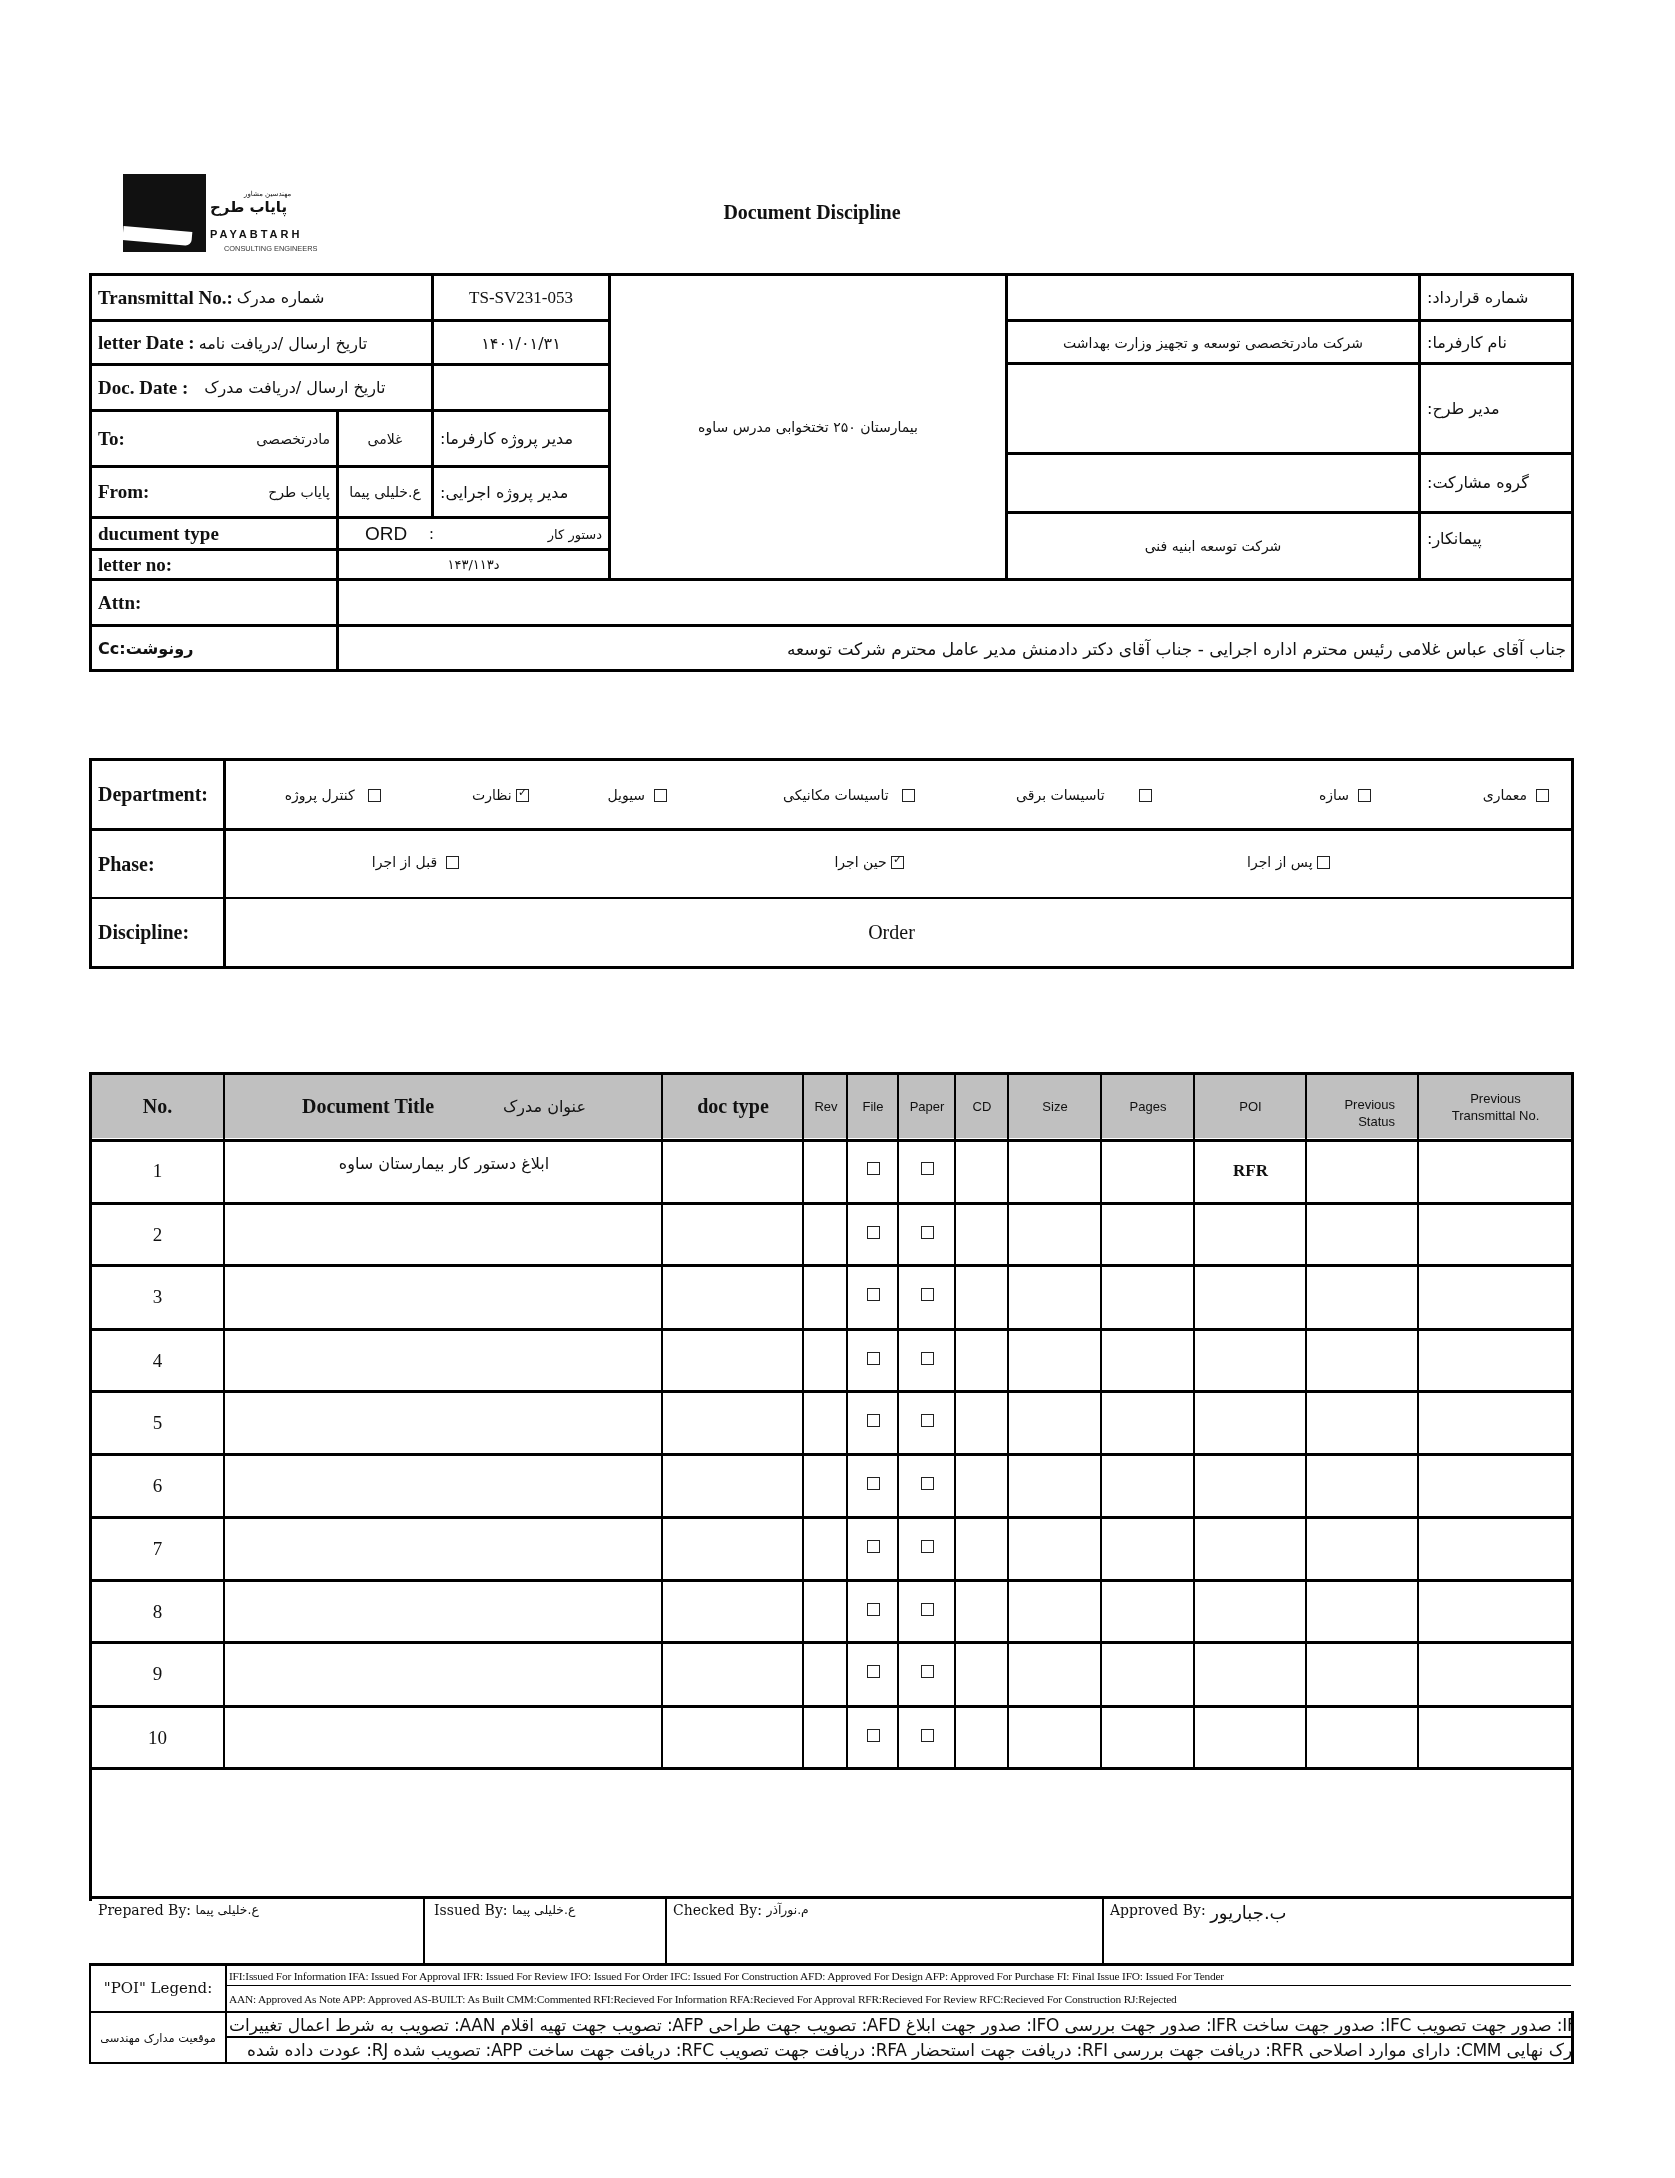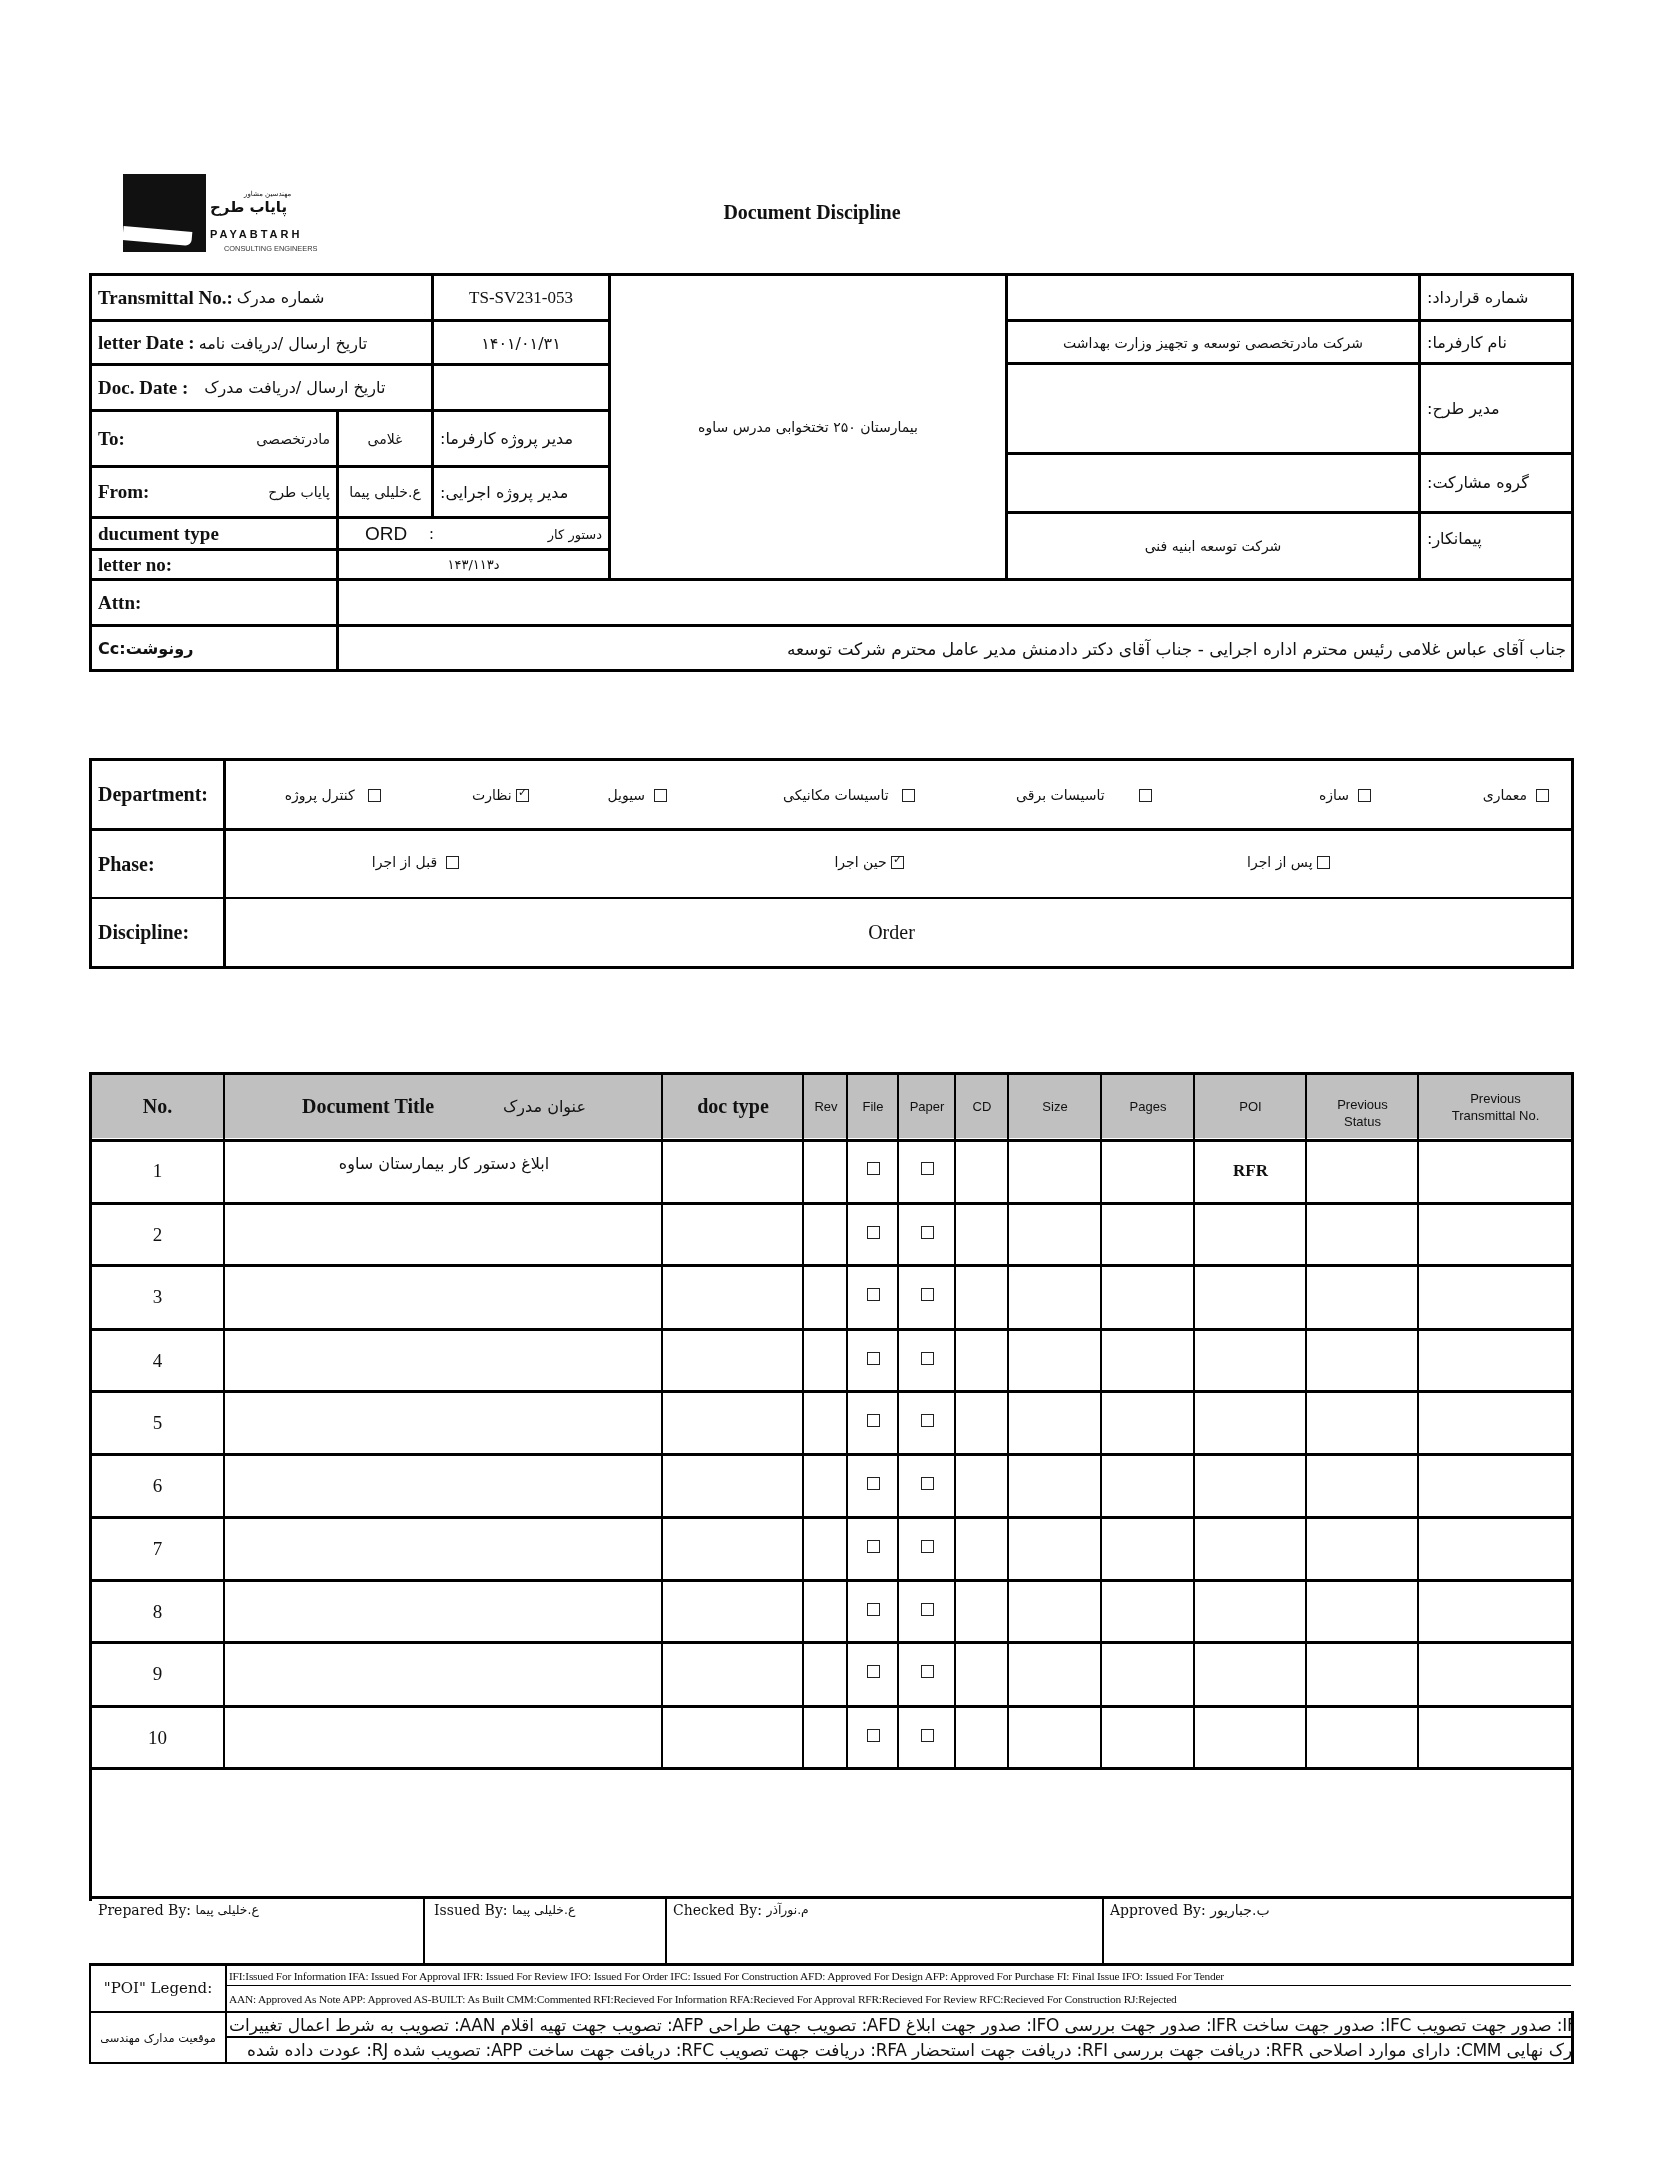--- a/index.html
+++ b/index.html
@@ -208,21 +208,21 @@
     <span class="fa-md">عنوان مدرک</span>
   </div>
   <div class="cell center" style="left:664px;top:1075px;width:138px;height:63px;font-size:20px;font-weight:bold;">doc type</div>
   <div class="cell center th-sm" style="left:805px;top:1075px;width:42px;height:63px;padding:0;">Rev</div>
   <div class="cell center th-sm" style="left:849px;top:1075px;width:48px;height:63px;padding:0;">File</div>
   <div class="cell center th-sm" style="left:900px;top:1075px;width:54px;height:63px;padding:0;">Paper</div>
   <div class="cell center th-sm" style="left:957px;top:1075px;width:50px;height:63px;padding:12px;">CD</div>
   <div class="cell center th-sm" style="left:1010px;top:1075px;width:90px;height:63px;">Size</div>
   <div class="cell center th-sm" style="left:1103px;top:1075px;width:90px;height:63px;">Pages</div>
   <div class="cell center th-sm" style="left:1196px;top:1075px;width:109px;height:63px;">POI</div>
-  <div class="cell center th-sm" style="left:1308px;top:1075px;width:109px;height:75px;white-space:normal;width:109px;padding:0 22px;">Previous Status</div>
+  <div class="cell center th-sm" style="left:1308px;top:1075px;width:109px;height:75px;white-space:normal;width:109px;padding:0 22px;text-align:right;">Previous Status</div>
   <div class="cell center th-sm" style="left:1420px;top:1075px;width:151px;height:63px;white-space:normal;padding:0 22px;">Previous Transmittal No.</div>
 </div>
 
 <div id="doc-table-body">
     <div>
       <div class="cell center" style="left: 92px; top: 1141px; width: 131px; height: 60px; font-size: 19px;">1</div>
       <div class="cell center fa-md" style="left: 226px; top: 1141px; width: 436px; height: 60px; direction: rtl; margin-top: -8px;">ابلاغ دستور کار بیمارستان ساوه</div>
       <div class="cell center" style="left: 664px; top: 1141px; width: 138px; height: 60px;"></div>
       <div class="cell center" style="left: 805px; top: 1141px; width: 42px; height: 60px;"></div>
       <div class="cell center" style="left: 849px; top: 1141px; width: 48px; height: 60px;">
@@ -408,21 +408,21 @@
   <div class="line" style="left:89px;top:1896px;width:1485px;height:3px;"></div>
   <div class="line" style="left:89px;top:1963px;width:1485px;height:3px;"></div>
   <div class="line" style="left:423px;top:1896px;width:2px;height:67px;"></div>
   <div class="line" style="left:665px;top:1896px;width:2px;height:67px;"></div>
   <div class="line" style="left:1102px;top:1896px;width:2px;height:67px;"></div>
   <div class="line" style="left:1571px;top:1896px;width:3px;height:69px;"></div>
 </div>
 <div class="cell sign" style="left:92px;top:1899px;width:331px;height:64px;"><span>Prepared By:</span>&nbsp;<span class="fa" style="font-size:12.4px;">ع.خلیلی پیما</span></div>
 <div class="cell sign" style="left:428px;top:1899px;width:238px;height:64px;"><span>Issued By:</span>&nbsp;<span class="fa" style="font-size:12.4px;">ع.خلیلی پیما</span></div>
 <div class="cell sign" style="left:667px;top:1899px;width:435px;height:64px;"><span>Checked By:</span>&nbsp;<span class="fa" style="font-size:12.4px;">م.نورآذر</span></div>
-<div class="cell sign" style="left:1104px;top:1899px;width:467px;height:64px;"><span>Approved By:</span>&nbsp;<span class="fa" style="font-size:14px;">ب.جباریور</span></div>
+<div class="cell sign" style="left:1104px;top:1899px;width:467px;height:64px;"><span>Approved By:</span>&nbsp;<span class="fa" style="font-size:18px;">ب.جباریور</span></div>
 
 <div>
   <div class="line" style="left:89px;top:1963px;width:2px;height:101px;"></div>
   <div class="line" style="left:89px;top:2062px;width:1485px;height:2px;"></div>
   <div class="line" style="left:225px;top:1965px;width:2px;height:97px;"></div>
   <div class="line" style="left:227px;top:1985px;width:1344px;height:1px;"></div>
   <div class="line" style="left:89px;top:2011px;width:1485px;height:2px;"></div>
   <div class="line" style="left:227px;top:2036px;width:1347px;height:2px;"></div>
   <div class="line" style="left:1571px;top:2011px;width:3px;height:53px;"></div>
 </div>

